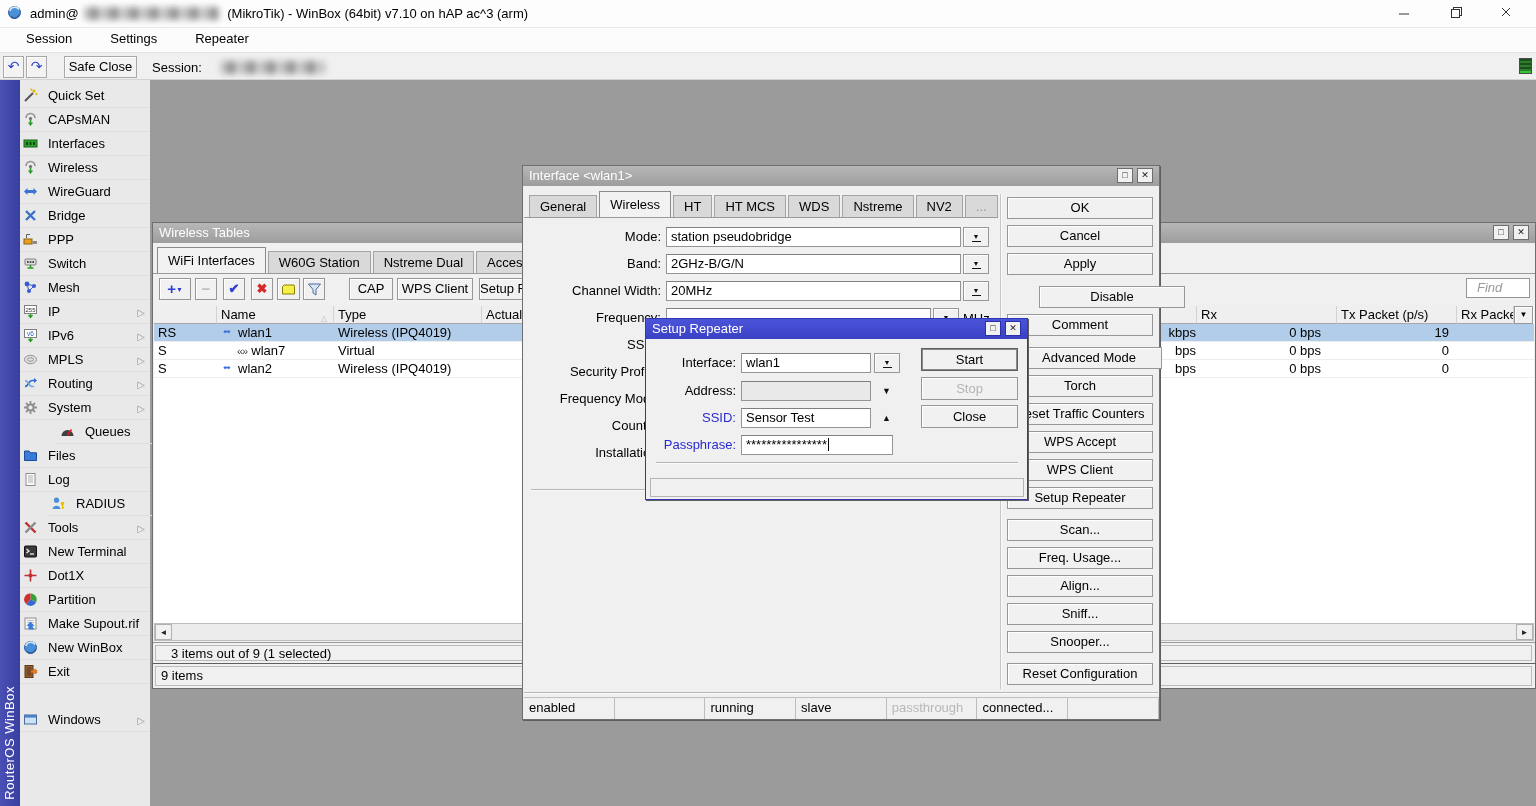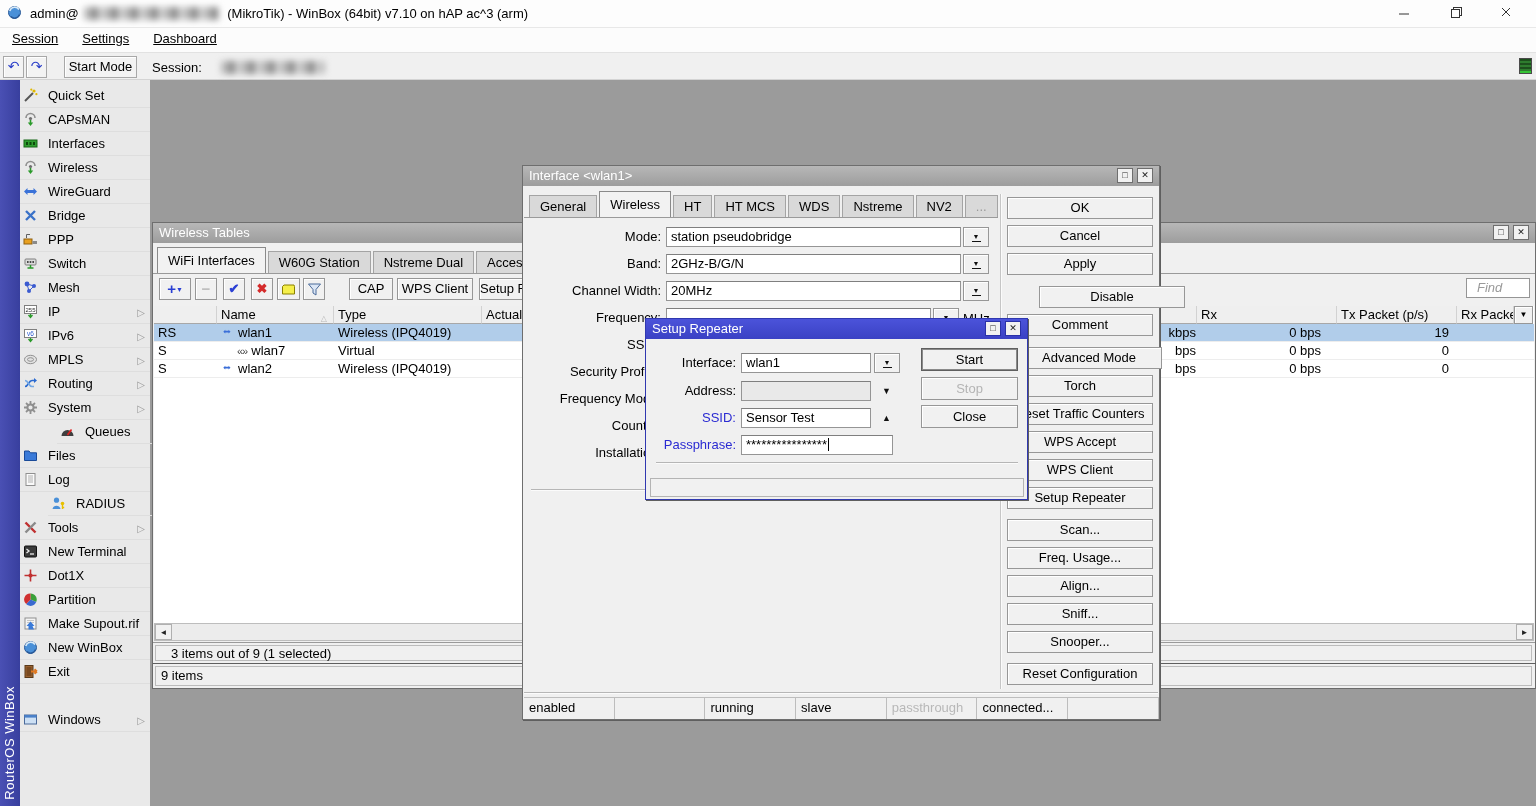--- a/index.html
+++ b/index.html
@@ -7,21 +7,21 @@
   body { font-family:"Liberation Sans", sans-serif; font-size:13px; color:#000; background:#9b9b9b; position:relative; }
 
   
   #titlebar { position:absolute; left:0; top:0; width:1536px; height:28px; background:#fdfdfd; border-bottom:1px solid #e8e8e8; }
   #appicon { position:absolute; left:7px; top:5px; width:18px; height:18px; }
   .ttext { position:absolute; left:30px; top:6px; font-size:13px; white-space:nowrap; }
   .redact { display:inline-block; vertical-align:-2px; width:135px; height:13px; margin:0 5px; border-radius:2px;
             background:repeating-linear-gradient(90deg,#b9b9b9 0 7px,#8f8f8f 7px 14px,#cfcfcf 14px 20px); filter:blur(3px); }
   .wc { position:absolute; top:0; width:44px; height:28px; text-align:center; line-height:28px; color:#333; font-size:13px; }
   #menubar { position:absolute; left:0; top:28px; width:1536px; height:24px; background:#fcfcfc; }
-  .menuitem { display:inline-block; padding:3px 12px 0 12px; height:24px; font-size:13px;text-decoration:underline; }
+  .menuitem { display:inline-block; padding:3px 12px 0 26px; height:24px; font-size:13px; }
   #maintoolbar { position:absolute; left:0; top:52px; width:1536px; height:28px; background:#f0f0f0; border-top:1px solid #e2e2e2; border-bottom:1px solid #d4d4d4; }
   .tbtn { position:absolute; top:3px; height:22px; background:#f3f3f3; border:1px solid #a8a8a8; box-shadow:inset 1px 1px 0 #fff; text-align:center; }
   .greenind { position:absolute; right:4px; top:5px; width:13px; height:16px; border:1px solid #4a4a4a;
               background:linear-gradient(180deg,#1d4f1d 0 2px,#2e7c2e 2px 4px,#1d4f1d 4px 6px,#2e7c2e 6px 8px,#1d4f1d 8px 10px,#2e7c2e 10px 12px,#35c435 12px 16px); }
 
   
   #bluestrip { position:absolute; left:0; top:80px; width:20px; height:726px; background:linear-gradient(90deg,#4a50b4,#383f9e); }
   #stripname { position:absolute; left:2px; bottom:6px; color:#fff; font-size:13px; writing-mode:vertical-rl; transform:rotate(180deg); letter-spacing:.5px; }
   #sidebar { position:absolute; left:20px; top:80px; width:130px; height:726px; background:#e9e9e9; }
   .sbitem { position:absolute; left:0; width:130px; height:24px; line-height:23px; border-bottom:1px solid #dedede; cursor:default; }
@@ -90,25 +90,25 @@
         <line x1="1" y1="8" x2="11" y2="8" stroke="#333"></line>
       </svg></div>
   <div class="wc" style="right:58px;"><svg width="13" height="12">
         <rect x="3.5" y="1.5" width="8" height="8" fill="none" stroke="#333"></rect>
         <rect x="1.5" y="3.5" width="8" height="8" fill="#fdfdfd" stroke="#333"></rect>
       </svg></div>
   <div class="wc" style="right:8px;"><svg width="12" height="12">
         <path d="M2 2 L10 10 M10 2 L2 10" stroke="#333"></path>
       </svg></div>
 </div>
-<div id="menubar"><span class="menuitem">Session</span><span class="menuitem">Settings</span><span class="menuitem">Dashboard</span></div>
+<div id="menubar"><span class="menuitem">Session</span><span class="menuitem">Settings</span><span class="menuitem">Repeater</span></div>
 <div id="maintoolbar">
   <div class="tbtn" style="left:3px;width:21px;color:#2a3ec8;font-size:14px;line-height:19px;">↶</div>
   <div class="tbtn" style="left:26px;width:21px;color:#2a3ec8;font-size:14px;line-height:19px;">↷</div>
-  <div class="tbtn" style="left:64px;width:73px;line-height:20px;">Start Mode</div>
+  <div class="tbtn" style="left:64px;width:73px;line-height:20px;">Safe Close</div>
   <span style="position:absolute;left:152px;top:7px;">Session:</span>
   <span class="redact" style="position:absolute;left:216px;top:8px;width:104px;"></span>
   <div class="greenind"></div>
 </div>
 <div id="bluestrip">
   <div id="stripname">RouterOS WinBox</div>
 </div>
 <div id="sidebar">
     <div class="sbitem" style="top: 4px;">
       <span class="ic">

